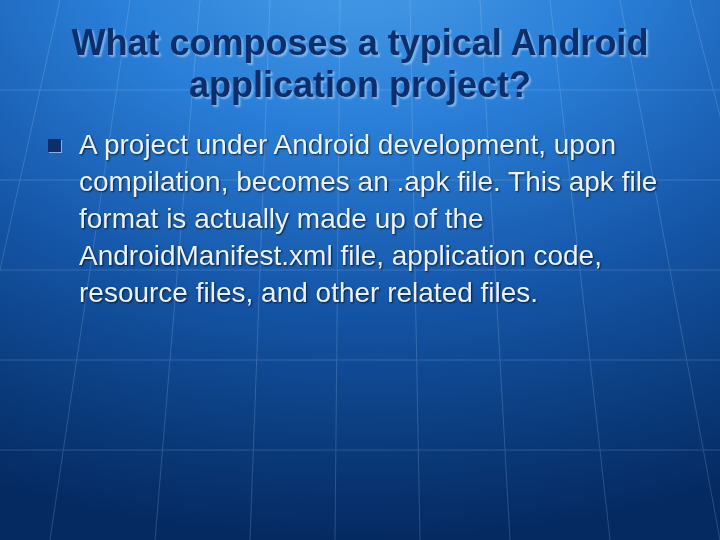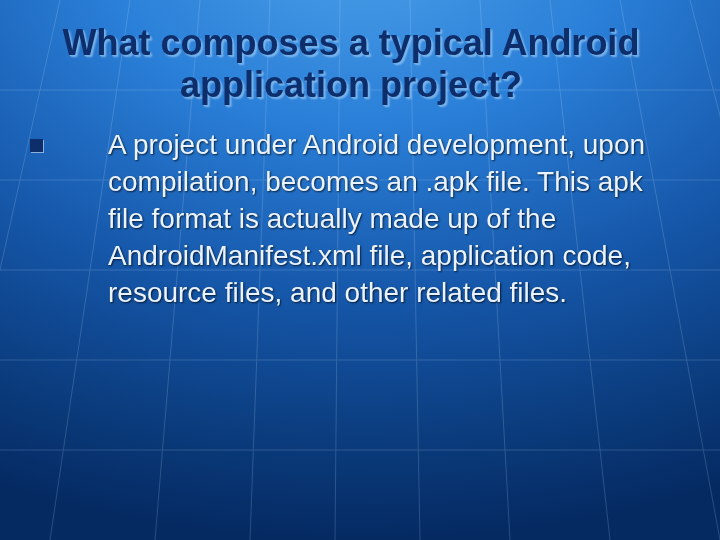--- a/index.html
+++ b/index.html
@@ -23,21 +23,21 @@
     pointer-events: none;
     opacity: 0.18;
   }
   .grid line {
     stroke: #cfe6ff;
     stroke-width: 1;
   }
   .content {
     position: relative;
     z-index: 2;
-    padding: 22px 42px 0 24px;
+    padding: 22px 42px 0 42px;
   }
   .title {
     color: #0d2e6b;
     text-align: center;
     font-size: 36px;
     font-weight: bold;
     line-height: 1.18;
     text-shadow: 1px 1px 0 #6fb0ea, 2px 2px 2px rgba(190,220,250,0.6);
     margin-bottom: 20px;
   }
@@ -56,21 +56,20 @@
     margin-top: 12px;
     margin-right: 18px;
     flex: 0 0 auto;
   }
   .bullet-text {
     color: #eaf3ff;
     font-size: 28px;
     line-height: 1.32;
     text-shadow: 1px 1px 2px rgba(0,0,0,0.7);
     max-width: 590px;
-    margin-left: 47px;
   }
 </style>
 </head>
 <body>
 
 <div class="slide">
   <svg class="grid" viewBox="0 0 720 540" preserveAspectRatio="none">
     <line x1="0" y1="90" x2="720" y2="90"></line>
     <line x1="0" y1="180" x2="720" y2="180"></line>
     <line x1="0" y1="270" x2="720" y2="270"></line>

